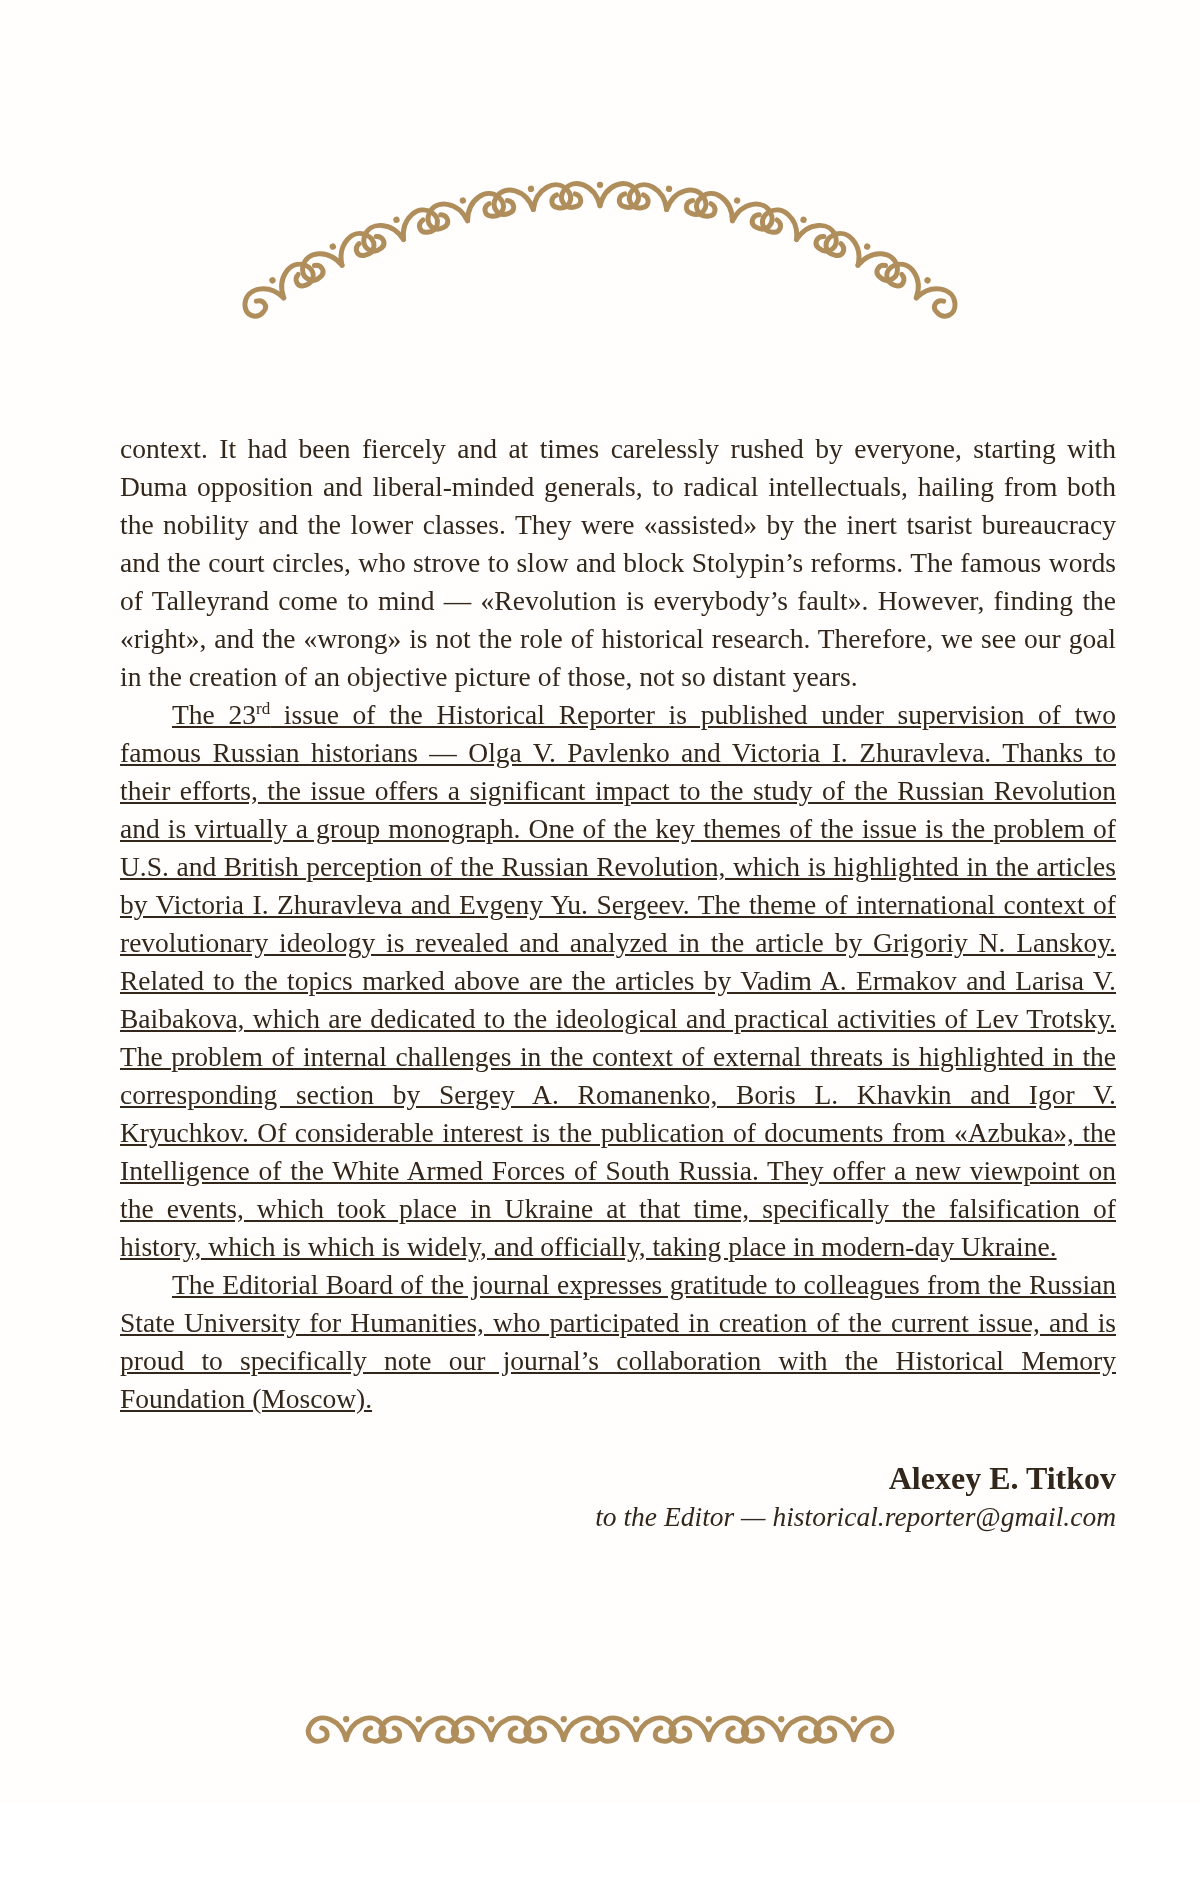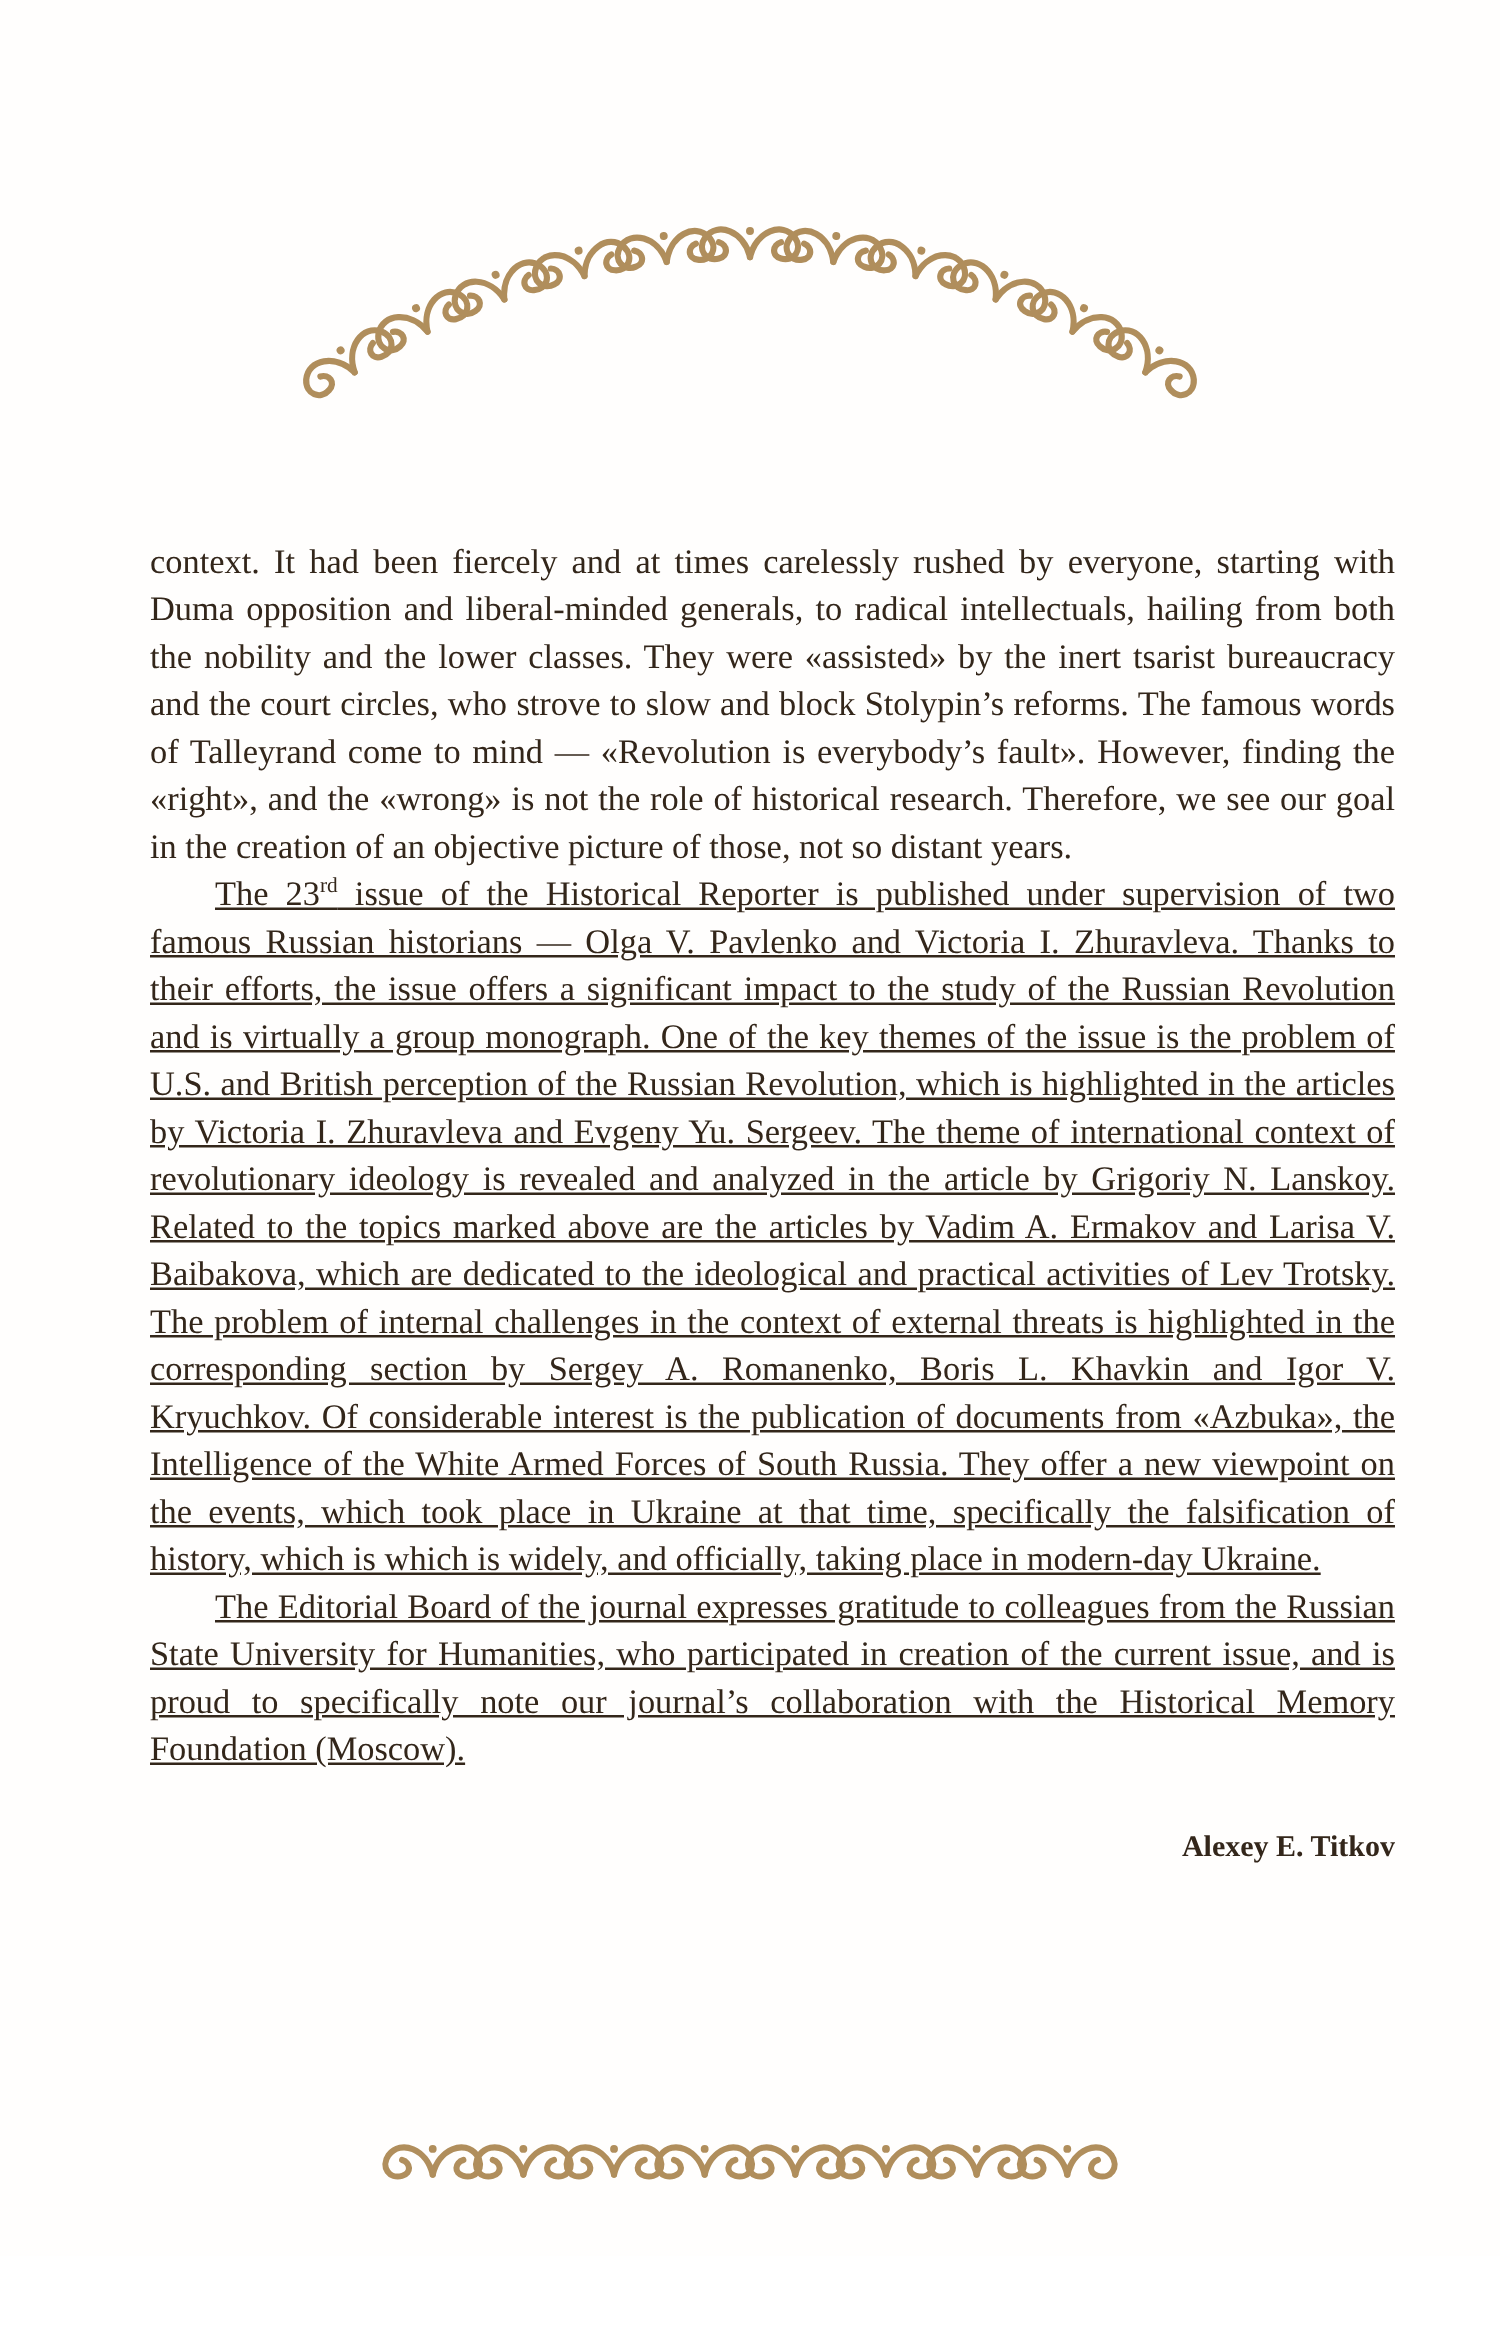--- a/index.html
+++ b/index.html
@@ -17,21 +17,21 @@
   .text-block{
     position:absolute;left:120px;top:430px;width:996px;
     color:var(--ink,#33261a);
     font-size:27.5px;line-height:38px;
     text-align:justify;
   }
   .text-block p{margin:0;}
   .para-indent{text-indent:52px;text-decoration:underline;}
   sup{font-size:0.62em;line-height:0;vertical-align:super;}
   .signature{margin-top:40px;text-align:right;}
-  .sig-name{font-weight:bold;font-size:24px;line-height:40px;margin-top:10px;}
+  .sig-name{font-weight:bold;font-size:32px;line-height:40px;margin-top:10px;}
   .sig-line{font-style:italic;font-size:27.5px;line-height:38px;}
   .watermark{
     position:absolute;left:792px;top:1810px;
     font-family:"Liberation Sans", sans-serif;
     font-weight:bold;font-size:24px;
     color:var(--wm,#8a8a8a);
     white-space:nowrap;
   }
 </style>
 </head>
@@ -60,20 +60,21 @@
     <use href="#motif-top" transform="translate(675.1,129.7) rotate(32.5)"></use>
   </svg>
 
   <div class="text-block">
     <p>context. It had been fiercely and at times carelessly rushed by everyone, starting with Duma opposition and liberal-minded generals, to radical intellectuals, hailing from both the nobility and the lower classes. They were «assisted» by the inert tsarist bureaucracy and the court circles, who strove to slow and block Stolypin’s reforms. The famous words of Talleyrand come to mind — «Revolution is everybody’s fault». However, finding the «right», and the «wrong» is not the role of historical research. Therefore, we see our goal in the creation of an objective picture of those, not so distant years.</p>
     <p class="para-indent"><span>The 23</span><sup>rd</sup><span> issue of the Historical Reporter is published under supervision of two famous Russian historians — Olga V. Pavlenko and Victoria I. Zhuravleva. Thanks to their efforts, the issue offers a significant impact to the study of the Russian Revolution and is virtually a group monograph. One of the key themes of the issue is the problem of U.S. and British perception of the Russian Revolution, which is highlighted in the articles by Victoria I. Zhuravleva and Evgeny Yu. Sergeev. The theme of international context of revolutionary ideology is revealed and analyzed in the article by Grigoriy N. Lanskoy. Related to the topics marked above are the articles by Vadim A. Ermakov and Larisa V. Baibakova, which are dedicated to the ideological and practical activities of Lev Trotsky. The problem of internal challenges in the context of external threats is highlighted in the corresponding section by Sergey A. Romanenko, Boris L. Khavkin and Igor V. Kryuchkov. Of considerable interest is the publication of documents from «Azbuka», the Intelligence of the White Armed Forces of South Russia. They offer a new viewpoint on the events, which took place in Ukraine at that time, specifically the falsification of history, which is which is widely, and officially, taking place in modern-day Ukraine.</span></p>
     <p class="para-indent">The Editorial Board of the journal expresses gratitude to colleagues from the Russian State University for Humanities, who participated in creation of the current issue, and is proud to specifically note our journal’s collaboration with the Historical Memory Foundation (Moscow).</p>
 
     <div class="signature">
       <div class="sig-name">Alexey E. Titkov</div>
+      <div class="sig-line">to the Editor — historical.reporter@gmail.com</div>
     </div>
   </div>
 
   <svg class="ornament-bottom" viewBox="0 0 600 54" aria-hidden="true">
     <defs>
       <g id="motif-bottom">
         <path class="st" d="M 0 13 C 5 -8 26 -16 36 -3 C 43 7 35 17 25 14 C 17 12 18 3 25 1"></path>
         <path class="st" d="M 0 13 C -5 -8 -26 -16 -36 -3 C -43 7 -35 17 -25 14 C -17 12 -18 3 -25 1"></path>
         <circle class="fl" cx="0" cy="-8" r="3.2"></circle>
       </g>

